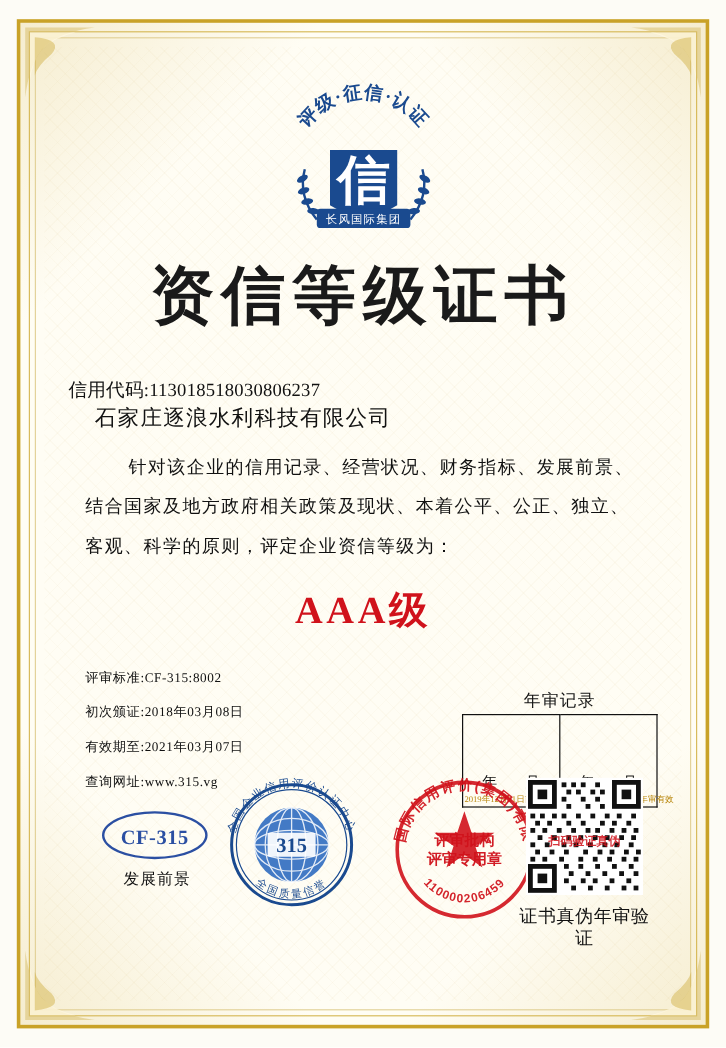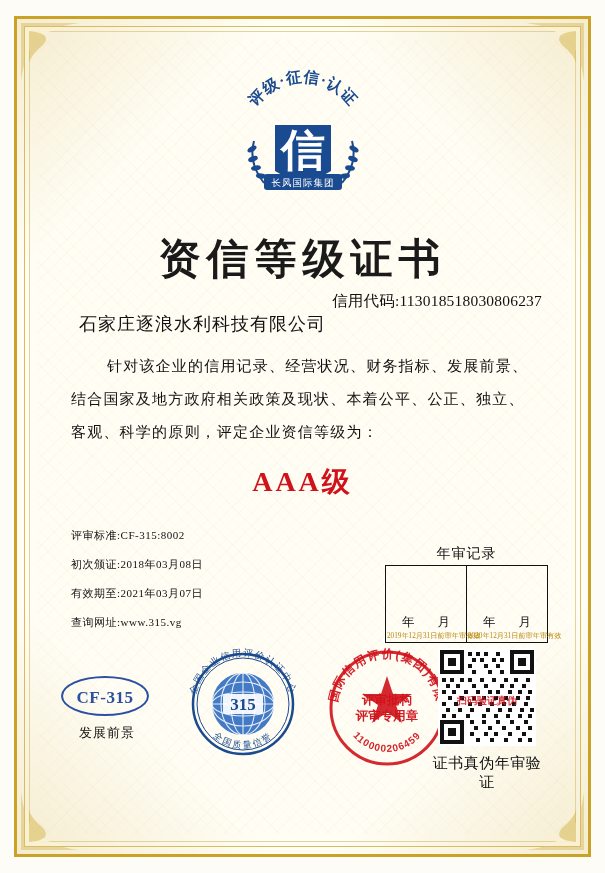--- a/index.html
+++ b/index.html
@@ -94,32 +94,31 @@
   .emblem {
     position: relative;
     width: 150px;
     height: 140px;
   }
 
   
   .cert-title {
     text-align: center;
     font-family: "Liberation Serif", serif;
-    font-size: 42px;
+    font-size: 53px;
     font-weight: bold;
     letter-spacing: 6px;
     color: #1a1a1a;
-    margin-top: 24px;
+    margin-top: 4px;
   }
 
   .credit-code {
-    text-align: right;
     font-size: 15.5px;
     color: #111;
-    margin-top: 4px;
+    margin-top: 32px;
     padding-right: 6px;
     letter-spacing: 0.2px;
   }
 
   .company-name {
     font-size: 18px;
     color: #111;
     padding-left: 22px;
     letter-spacing: 1px;
   }
@@ -130,21 +129,21 @@
     line-height: 33px;
     color: #111;
     letter-spacing: 1.2px;
     padding: 0 6px 0 14px;
   }
   .body-text .indent { display: inline-block; width: 36px; }
 
   .grade {
     text-align: center;
     color: #d0121b;
-    font-size: 28px;
+    font-size: 32px;
     font-weight: bold;
     letter-spacing: 3px;
     margin-top: 14px;
     font-family: "Liberation Serif", serif;
   }
 
   
   .mid-row {
     display: flex;
     margin-top: 20px;
@@ -202,21 +201,21 @@
     position: absolute;
     left: 0;
     right: 0;
     bottom: 32px;
     height: 150px;
   }
   .seal {
     position: absolute;
   }
   .cf315 {
-    left: 4px;
+    left: 28px;
     top: 34px;
     width: 92px;
     text-align: center;
   }
   .cf315 .oval {
     width: 88px;
     height: 40px;
     border: 2px solid #2b4fa2;
     border-radius: 50%;
     color: #2b4fa2;

